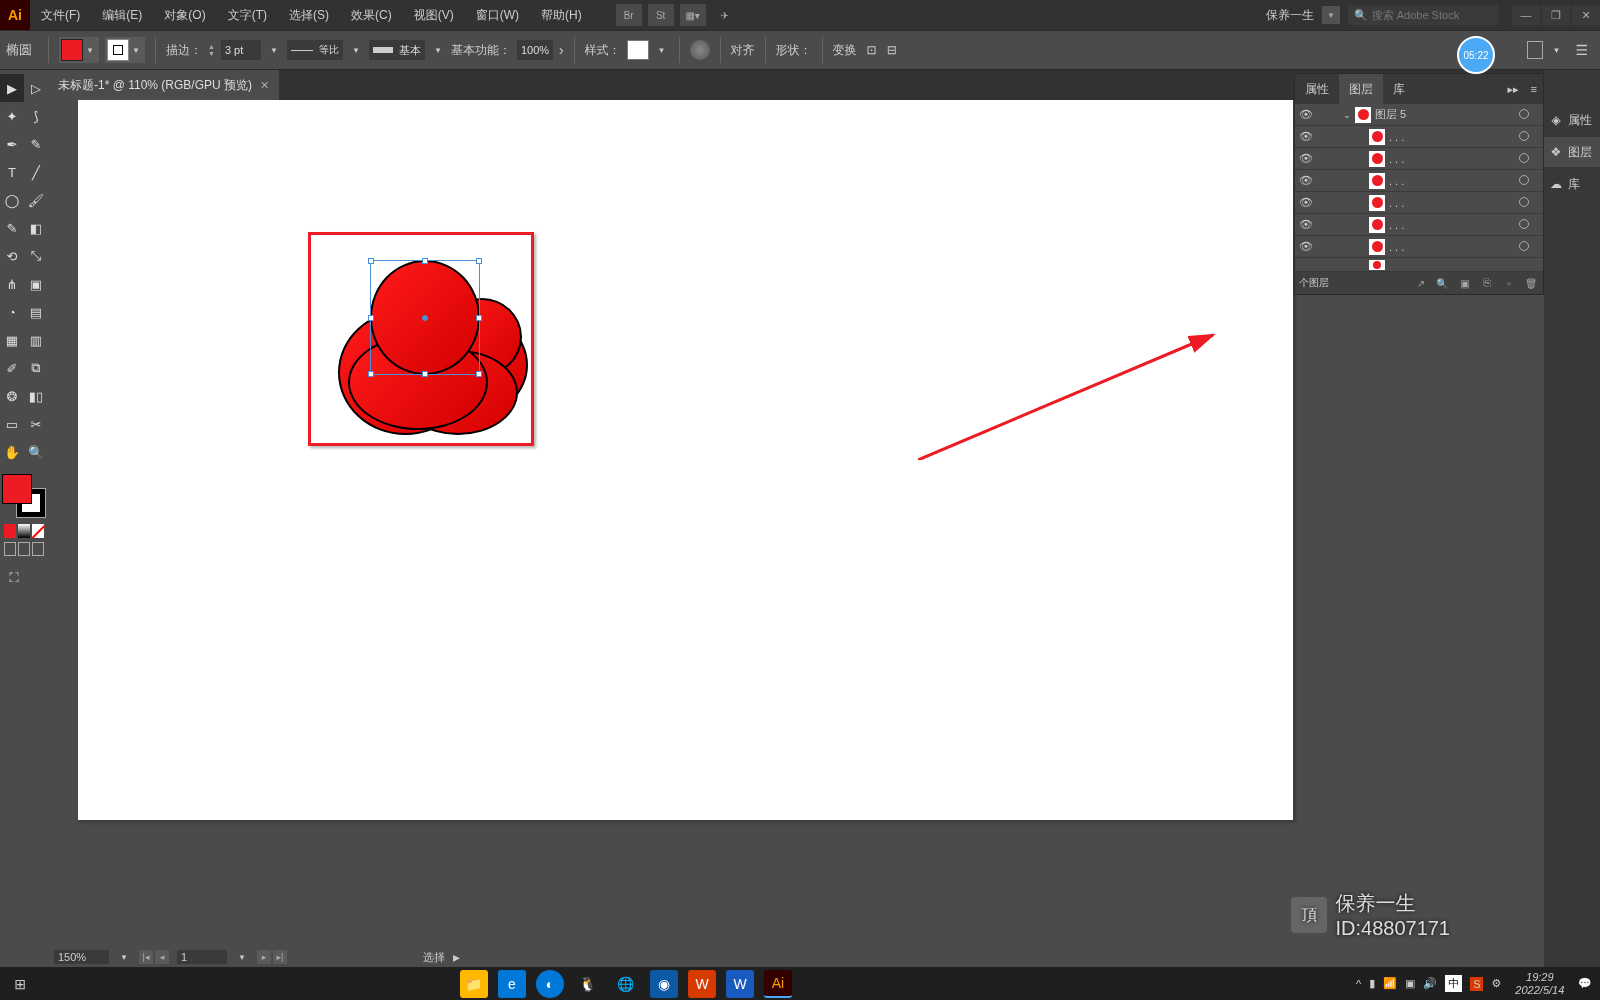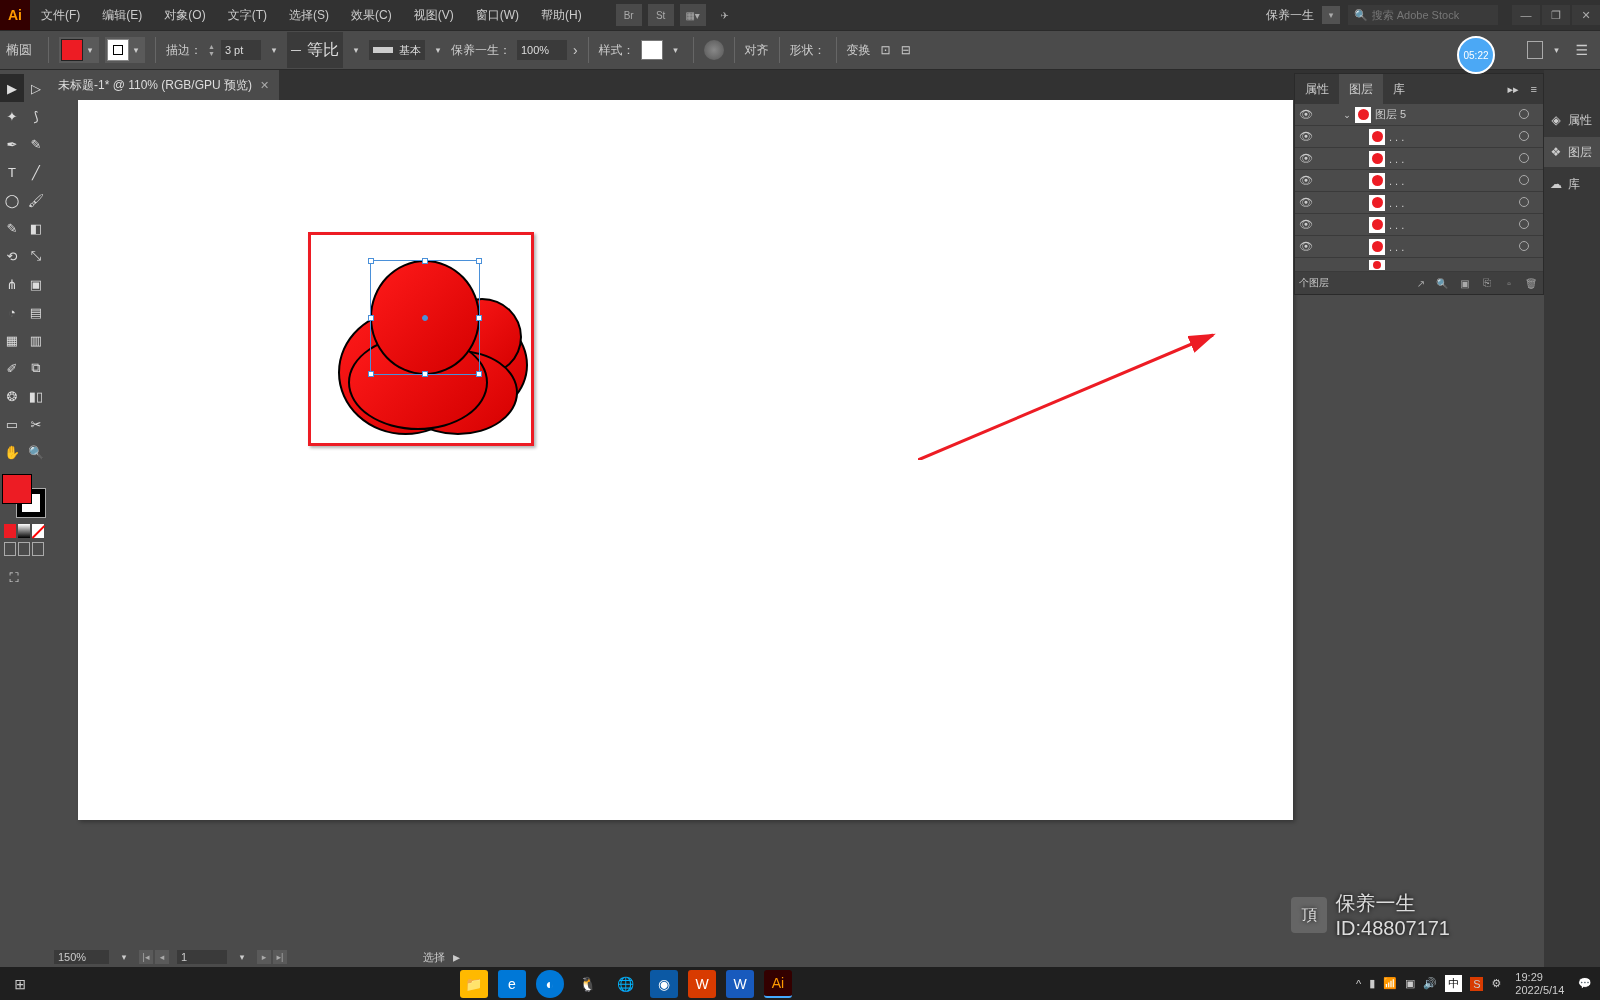--- a/index.html
+++ b/index.html
@@ -16,21 +16,21 @@
 .win-btn { width:28px; height:20px; background:#3a3a3a; color:#aaa; display:flex; align-items:center; justify-content:center; font-size:11px; }
 .ctrl-bar { height:40px; background:#4b4b4b; border-top:1px solid #2a2a2a; border-bottom:1px solid #2a2a2a; display:flex; align-items:center; color:#ccc; font-size:12px; padding:0 6px; gap:6px; }
 .ctrl-lbl { font-size:13px; margin-right:6px; }
 .swatch-red { width:22px; height:22px; background:#ed1c24; border:1px solid #222; }
 .swatch-wrap { display:flex; align-items:center; background:#5a5a5a; padding:2px; }
 .drop-arr { width:14px; font-size:9px; color:#ccc; text-align:center; }
 .sw-none { width:22px; height:22px; background:#fff; border:1px solid #888; position:relative; }
 .sw-none::after{content:"";position:absolute;inset:5px;border:1px solid #000;}
 .divider { width:1px; height:26px; background:#666; margin:0 4px; }
 .num-field { width:40px; height:20px; background:#3a3a3a; color:#ddd; display:flex; align-items:center; padding:0 4px; font-size:11px; }
-.dash-prev { width:56px; height:36px; background:#3a3a3a; display:flex; align-items:center; justify-content:flex-end; padding:0 4px; color:#ddd; font-size:16px;}
+.dash-prev { width:56px; height:20px; background:#3a3a3a; display:flex; align-items:center; justify-content:flex-end; padding:0 4px; color:#ddd; font-size:10px;}
 .dash-line { flex:1; height:1px; background:#ccc; margin-right:6px;}
 .prof-prev{ width:56px; height:20px; background:#3a3a3a; display:flex; align-items:center; justify-content:flex-end; padding:0 4px; color:#ddd; font-size:11px;}
 .prof-shape{flex:1;height:6px;background:#ccc;margin-right:6px;}
 .whitebox{width:22px;height:20px;background:#fff;border:1px solid #777;}
 .circle-icn{width:20px;height:20px;border-radius:50%;background:radial-gradient(#888,#555);}
 .page-icn{width:16px;height:18px;border:1px solid #aaa;}
 .arr-btn{font-size:14px;color:#ccc;}
 .timer-badge{width:38px;height:38px;border-radius:50%;background:#4ba8f5;color:#fff;display:flex;align-items:center;justify-content:center;font-size:10px;position:absolute;right:105px;top:36px;border:2px solid #fff;z-index:20;}
 .main-area{display:flex;height:calc(100% - 70px - 33px);}
 .toolbox{width:48px;background:#4b4b4b;display:flex;flex-direction:column;padding-top:4px;}
@@ -85,21 +85,21 @@
 .panel-footer{height:22px;background:#3f3f3f;display:flex;align-items:center;padding:0 4px;gap:6px;font-size:10px;}
 .pf-spacer{flex:1;}
 .pf-icn{width:16px;height:16px;display:flex;align-items:center;justify-content:center;color:#aaa;}
 .taskbar{position:absolute;left:0;right:0;bottom:0;height:33px;background:#1f1f1f;display:flex;align-items:center;color:#ccc;font-size:11px;}
 .tb-start{width:40px;text-align:center;font-size:14px;}
 .tb-pad{width:420px;}
 .tb-icons{display:flex;gap:10px;align-items:center;}
 .tb-icon{width:28px;height:28px;border-radius:3px;display:flex;align-items:center;justify-content:center;font-size:14px;color:#fff;}
 .tb-spacer{flex:1;}
 .systray{display:flex;align-items:center;gap:8px;padding:0 8px;font-size:11px;}
-.clock{text-align:left;line-height:1.1;padding:0 6px;}
+.clock{text-align:center;line-height:1.1;padding:0 6px;font-style:italic;}
 .watermark{position:absolute;right:150px;bottom:60px;color:#ddd;font-size:20px;z-index:25;text-shadow:0 0 4px #000;display:flex;align-items:center;gap:8px;}
 .wm-icn{width:36px;height:36px;background:rgba(255,255,255,.15);border-radius:4px;display:flex;align-items:center;justify-content:center;font-size:16px;}
 </style>
 </head>
 <body>
 
 <div class="menubar">
   <div class="app-logo">Ai</div>
   <div class="menu-item">文件(F)</div>
   <div class="menu-item">编辑(E)</div>
@@ -151,22 +151,22 @@
   <div class="dash-prev">
       <div class="dash-line"></div>
       <span>等比</span>
     </div>
     <div class="drop-arr">▾</div>
   <div class="prof-prev">
       <div class="prof-shape"></div>
       <span>基本</span>
     </div>
     <div class="drop-arr">▾</div>
-  <span>保养一生：</span>
-  <div class="num-field" style="width:50px">100%</div>
+  <span>基本功能：</span>
+  <div class="num-field" style="width:36px">100%</div>
   <span class="arr-btn">›</span>
   <div class="divider"></div>
   <span>样式：</span>
   <div class="whitebox"></div>
     <div class="drop-arr">▾</div>
   <div class="divider"></div>
   <div class="circle-icn"></div>
   <div class="divider"></div>
   <span>对齐</span>
   <div class="divider"></div>

